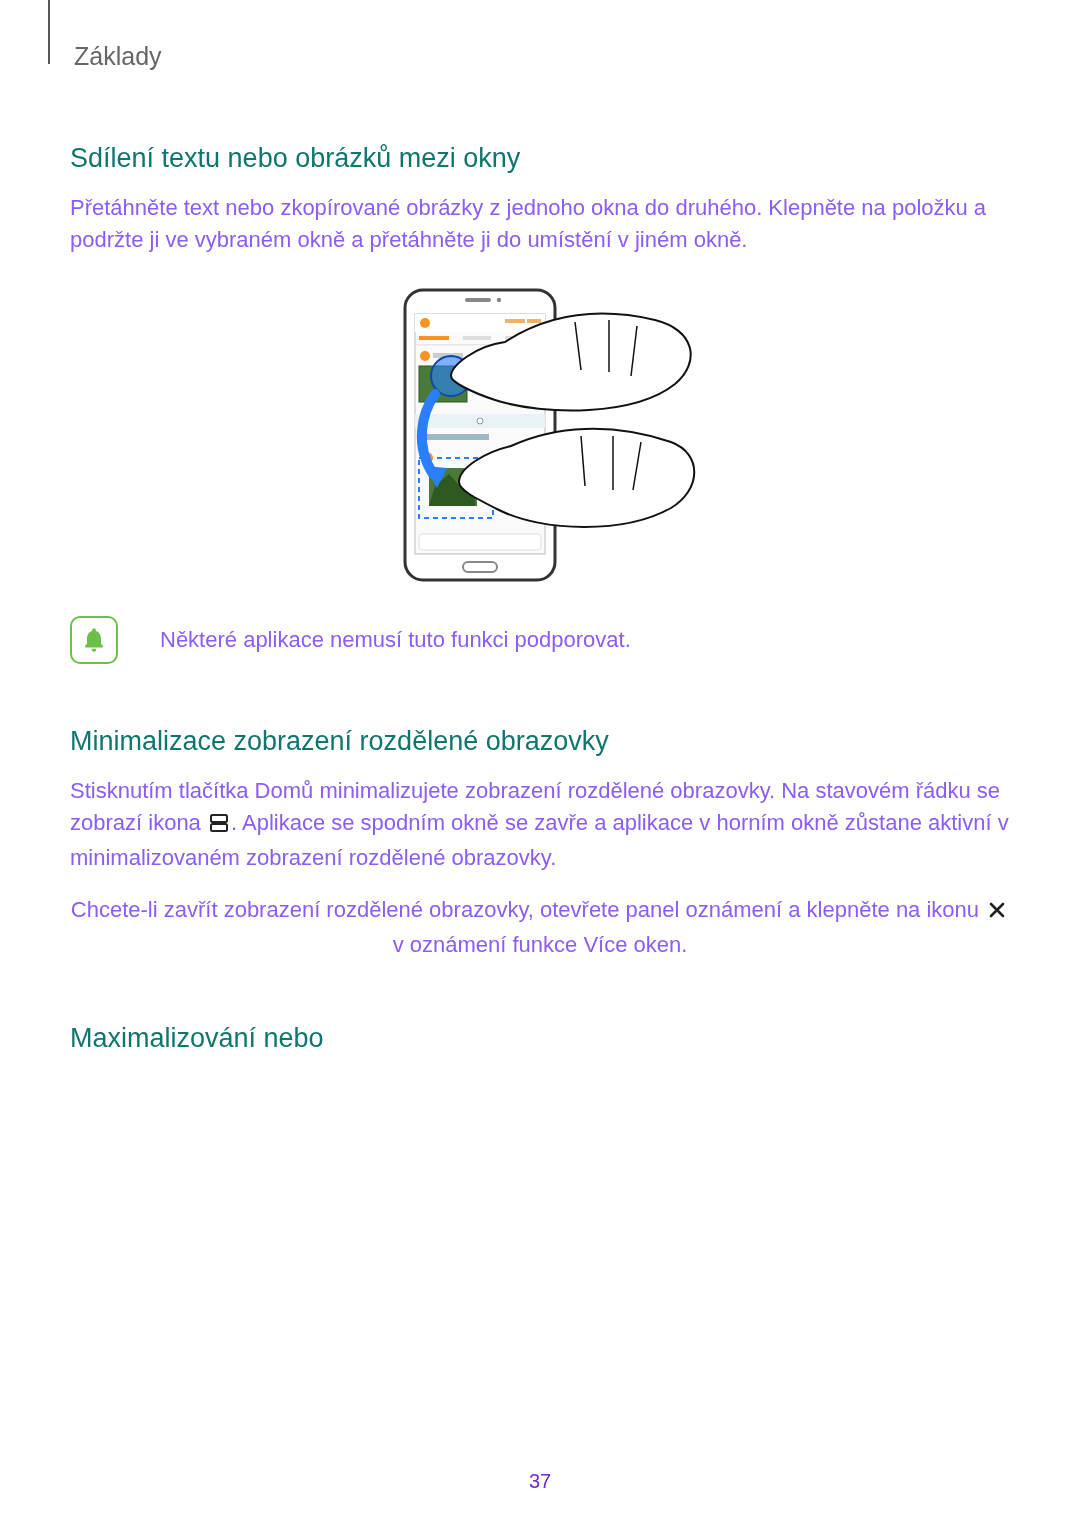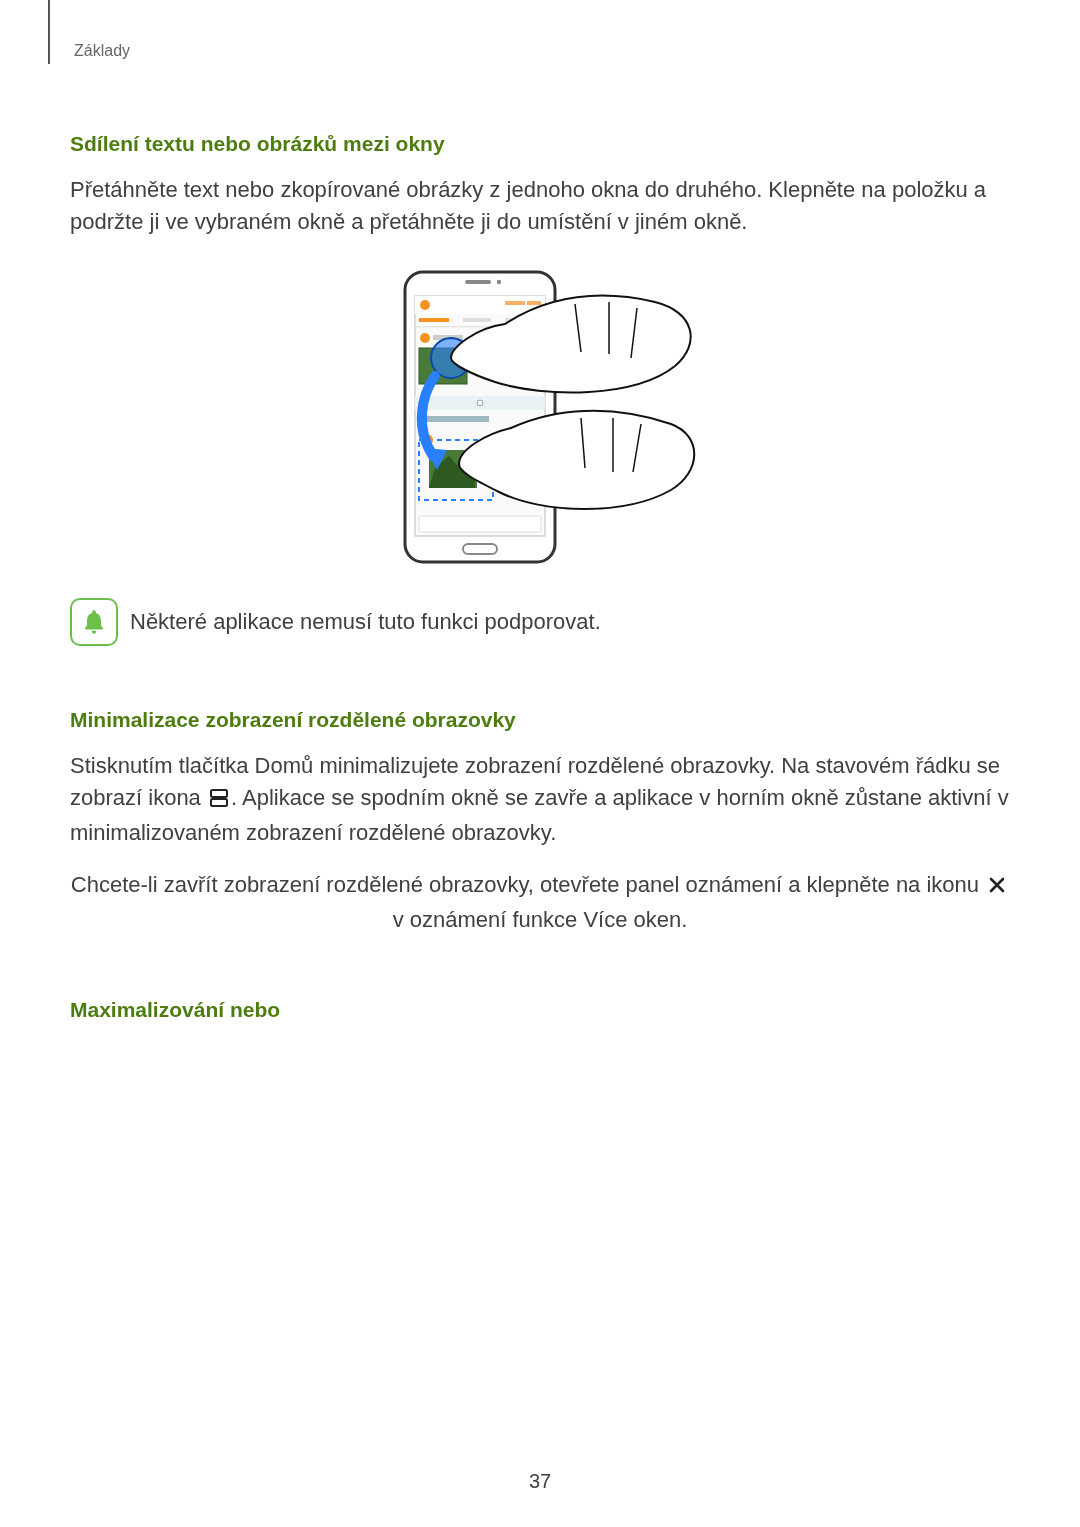--- a/index.html
+++ b/index.html
@@ -18,49 +18,49 @@
   }
   .vline {
     position: absolute;
     top: 0;
     left: 48px;
     width: 1.5px;
     height: 64px;
     background: #555;
   }
   .chapter {
-    font-size: 16px;
+    font-size: 25px;
     color: #666;
     margin-left: 4px;
     margin-top: 4px;
   }
   .h-strong {
-    font-size: 21px;
-    font-weight: 700;
-    color: #4d7c0f;
+    font-size: 27px;
+    font-weight: 400;
+    color: #0f766e;
     margin-top: 72px;
   }
   .h-strong.sub { margin-top: 62px; }
   .para {
     font-size: 22px;
     line-height: 32px;
-    color: #404040;
+    color: #8b5cf6;
     margin-top: 18px;
   }
   .para.next { margin-top: 20px; text-align: center; }
   .figure {
     display: flex;
     justify-content: center;
     margin-top: 30px;
     margin-bottom: 30px;
   }
   .note-row {
     display: flex;
     align-items: center;
-    gap: 12px;
+    gap: 42px;
     margin-top: 20px;
     margin-bottom: 20px;
   }
   .note-icon-box {
     width: 44px;
     height: 44px;
     border: 2.5px solid #6cc04a;
     border-radius: 10px;
     display: flex;
     align-items: center;
@@ -71,21 +71,21 @@
     vertical-align: -3px;
     margin: 0 2px;
   }
   .page-num {
     position: absolute;
     bottom: 34px;
     left: 0;
     right: 0;
     text-align: center;
     font-size: 20px;
-    color: #404040;
+    color: #6d28d9;
   }
 </style>
 </head>
 <body>
 
 <div class="page">
   <div class="vline"></div>
   <div class="chapter">Základy</div>
 
   <div class="h-strong">Sdílení textu nebo obrázků mezi okny</div>

